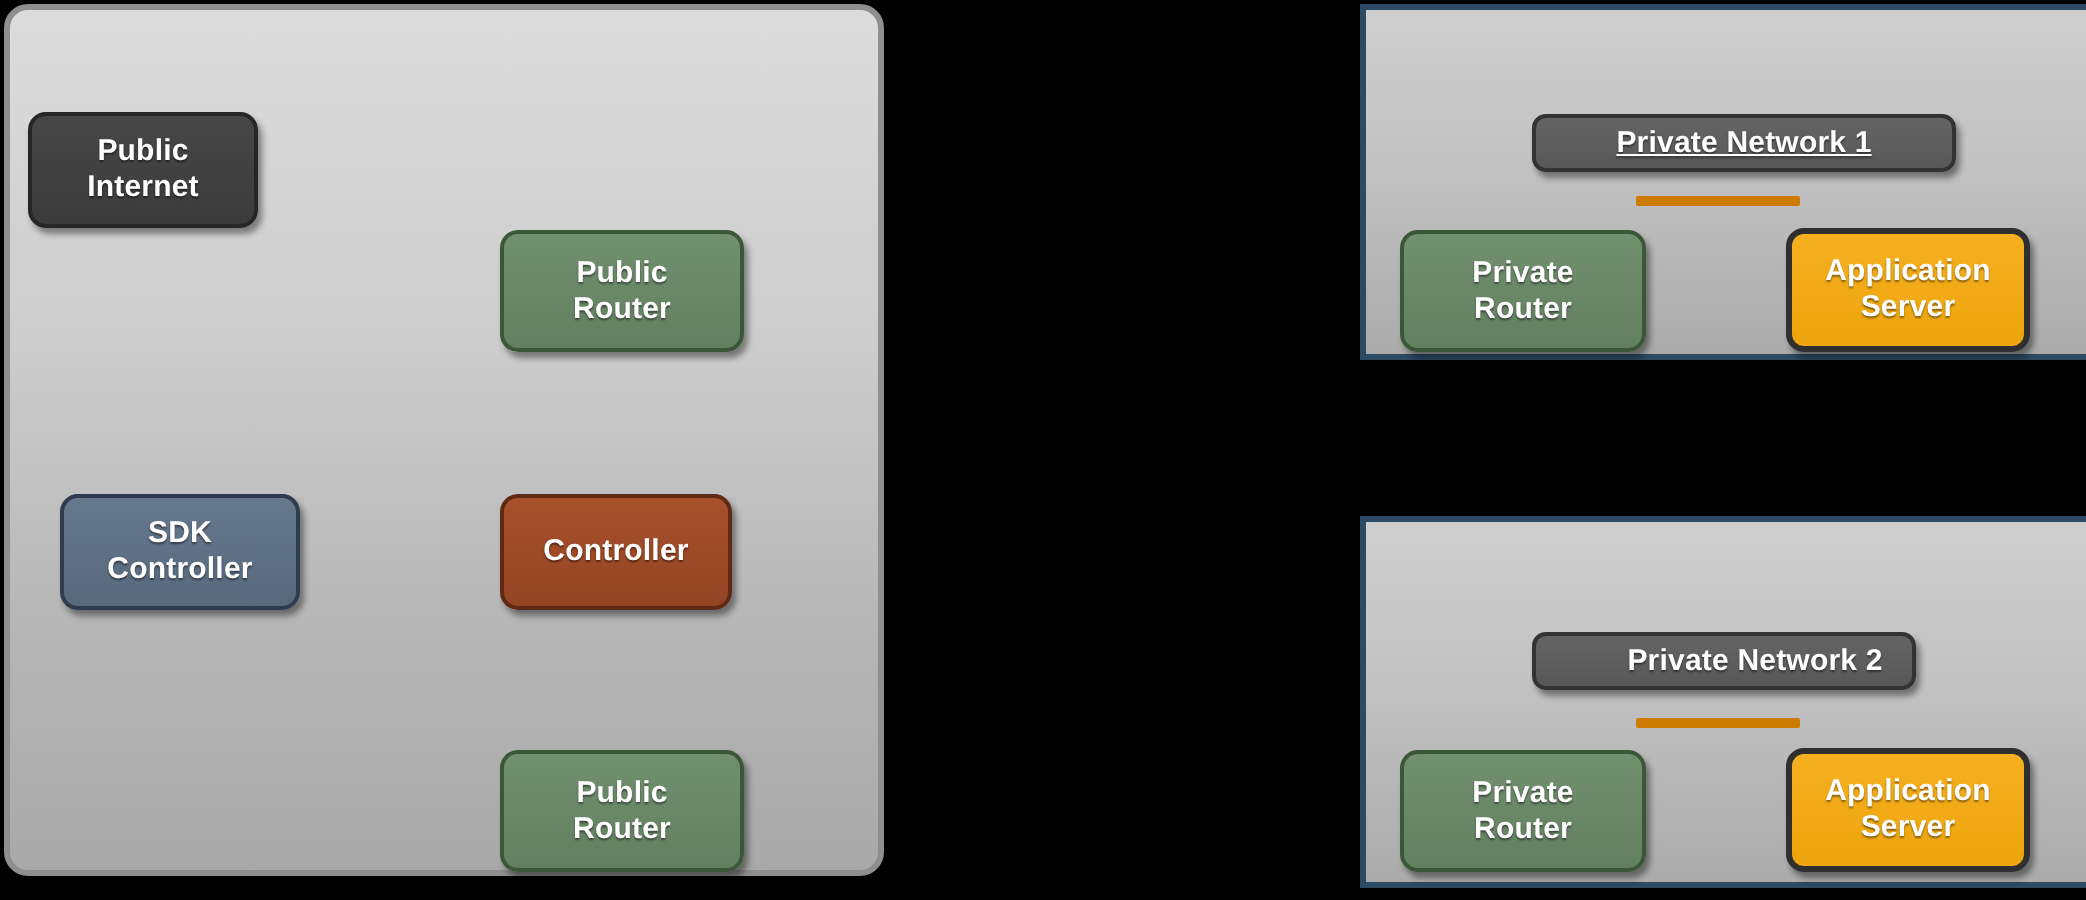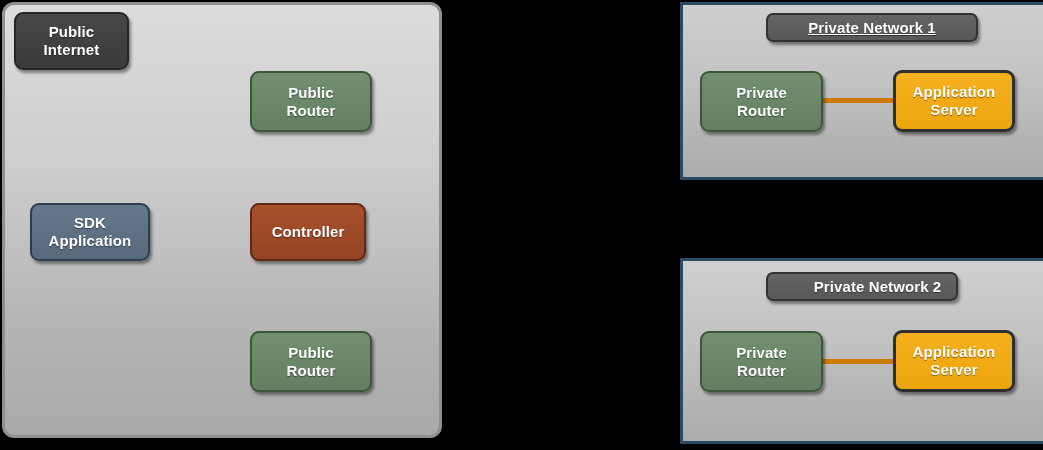--- a/index.html
+++ b/index.html
@@ -34,20 +34,21 @@
     border-style: solid;
     border-width: 2px;
     color: #ffffff;
     font-weight: bold;
     font-size: 15px;
     line-height: 1.18;
     letter-spacing: 0.1px;
     text-shadow: 0 1px 1px rgba(0,0,0,0.45);
     box-shadow: 2px 3px 3px rgba(0,0,0,0.42);
     z-index: 5;
+    margin-top: 44px;
   }
   .node .label {
     padding: 0 6px;
     white-space: pre-line;
   }
 
   
   .node.dark {
     background: linear-gradient(180deg, #474747 0%, #3b3b3b 100%);
     border-color: #262626;
@@ -134,21 +135,21 @@
 Internet</span>
   </div>
 
   <div class="node green" id="n-public-router-top" style="left:250px; top:71px; width:122px; height:61px;">
     <span class="label">Public
 Router</span>
   </div>
 
   <div class="node slate" id="n-sdk-application" style="left:30px; top:203px; width:120px; height:58px;">
     <span class="label">SDK
-Application</span>
+Controller</span>
   </div>
 
   <div class="node rust" id="n-controller" style="left:250px; top:203px; width:116px; height:58px;">
     <span class="label">Controller</span>
   </div>
 
   <div class="node green" id="n-public-router-bottom" style="left:250px; top:331px; width:122px; height:61px;">
     <span class="label">Public
 Router</span>
   </div>

